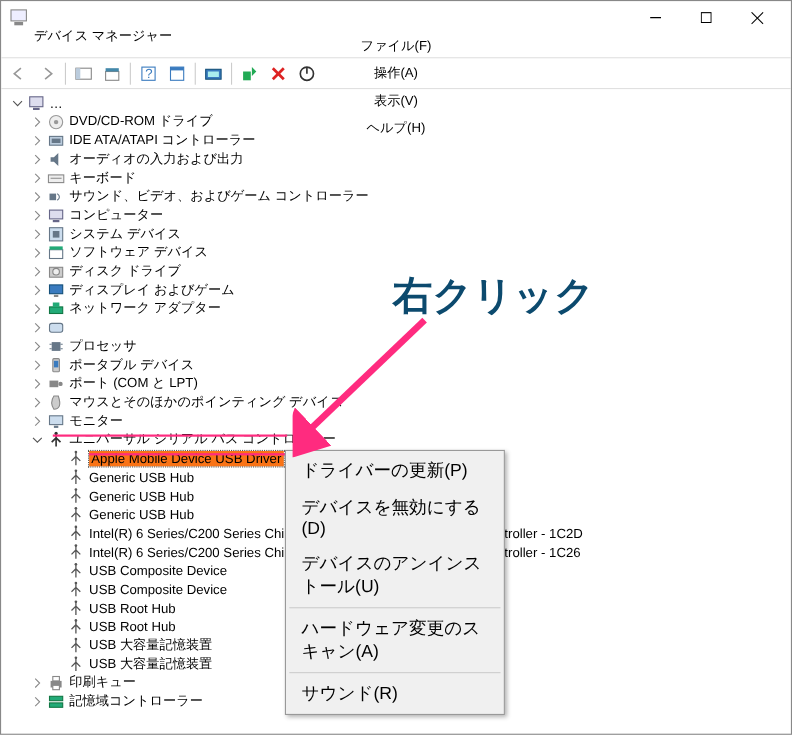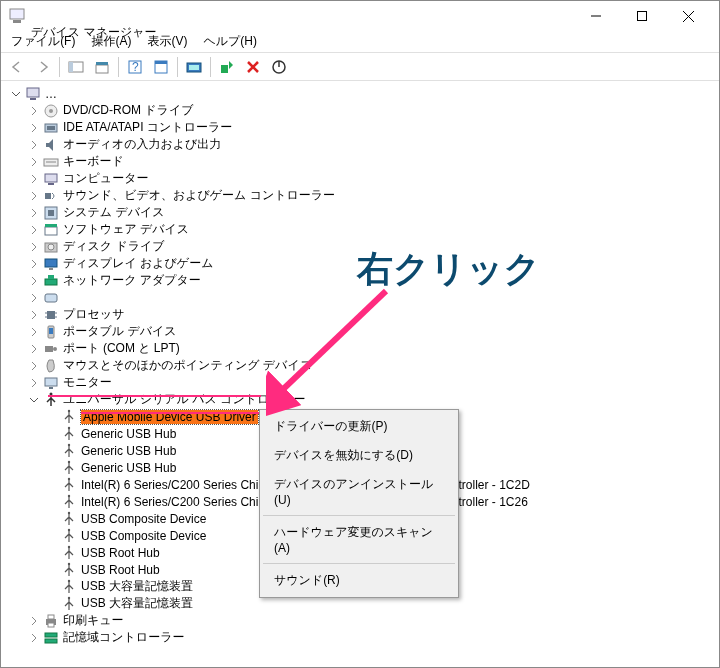--- a/index.html
+++ b/index.html
@@ -5,39 +5,39 @@
 * { margin: 0; padding: 0; box-sizing: border-box; font-family: "Meiryo", "MS Gothic", sans-serif; font-size: 12px; }
 body { background: #fff; width: 720px; height: 668px; position: relative; overflow: hidden; border: 1px solid #888; }
 
 .titlebar { height: 30px; display: flex; align-items: center; padding: 0 8px; border-bottom: 0px; }
 .titlebar .app-icon { width: 16px; height: 16px; margin-right: 6px; }
 .titlebar .title { flex: 1; font-size: 12px; margin-top: 32px; }
 .titlebar .win-btns { display: flex; }
 .titlebar .win-btn { width: 46px; height: 30px; display: flex; align-items: center; justify-content: center; font-size: 14px; }
 .titlebar .win-btn.close { font-size: 16px; }
 
-.menubar { height: 22px; display: flex; align-items: center; padding: 0 4px; gap: 4px; border-bottom: 1px solid #e0e0e0;}
+.menubar { height: 22px; display: flex; align-items: center; padding: 0 4px; gap: 4px; border-bottom: 1px solid #e0e0e0; flex-direction: column;}
 .menubar .menu-item { padding: 2px 6px; }
 
 .toolbar { height: 28px; display: flex; align-items: center; padding: 0 4px; gap: 2px; border-bottom: 1px solid #e0e0e0; }
 .toolbar .tb-btn { width: 24px; height: 24px; display: flex; align-items: center; justify-content: center; border: 1px solid transparent; }
 .toolbar .tb-sep { width: 1px; height: 20px; background: #ccc; margin: 0 2px; }
 .toolbar .tb-btn.dim { opacity: 0.4; }
 
 .tree { padding: 4px 8px; height: calc(100% - 80px); overflow: auto; position: relative; }
 .tree-root { list-style: none; }
 .tree-node { list-style: none; margin-left: 18px; position: relative; }
 .tree-row { display: flex; align-items: center; height: 17px; white-space: nowrap; position: relative; }
 .tree-row .expander { width: 14px; display: inline-flex; align-items: center; justify-content: center; color: #666; cursor: pointer; }
 .tree-row .icon { width: 16px; height: 16px; margin: 0 4px 0 2px; display: inline-flex; align-items: center; justify-content: center; }
 .tree-row .label { font-size: 12px; }
 .tree-row.selected .label { background: #f97316; outline: 1px dotted #555; padding: 0 2px; }
 
 .context-menu { position: absolute; left: 258px; top: 408px; width: 200px; background: #f0f0f0; border: 1px solid #999; box-shadow: 2px 2px 4px rgba(0,0,0,0.3); padding: 2px; z-index: 100; }
-.context-menu .cm-item { padding: 6px 12px; font-size: 12px; }
+.context-menu .cm-item { padding: 6px 12px; font-size: 16px; }
 .context-menu .cm-sep { height: 1px; background: #ccc; margin: 2px 1px; }
 
 .annotation { position: absolute; left: 356px; top: 244px; font-size: 36px; font-weight: bold; color: #0c4a6e; text-shadow: -2px -2px 0 #fff, 2px -2px 0 #fff, -2px 2px 0 #fff, 2px 2px 0 #fff; z-index: 200; pointer-events:none; }
 .arrow { position: absolute; left: 265px; top: 285px; z-index: 199; pointer-events:none; }
 .underline-pink { position: absolute; height: 2px; background: #ff2b7f; z-index: 50; pointer-events:none; }
 
 svg { display: block; }
 </style>
 </head>
 <body>
@@ -225,41 +225,41 @@
           </li>
           <li class="tree-node">
             <div class="tree-row">
               <span class="expander">
                 <svg width="10" height="10">
                   <path d="M3 1 L7 5 L3 9" fill="none" stroke="#888"></path>
                 </svg>
               </span>
               <span class="icon">
                 <svg width="16" height="16">
+                  <rect x="2" y="5" width="6" height="6" fill="#678"></rect>
+                  <path d="M9 5 Q13 8 9 11" fill="none" stroke="#678"></path>
+                </svg>
+              </span>
+              <span class="label">サウンド、ビデオ、およびゲーム コントローラー</span>
+            </div>
+          </li>
+          <li class="tree-node">
+            <div class="tree-row">
+              <span class="expander">
+                <svg width="10" height="10">
+                  <path d="M3 1 L7 5 L3 9" fill="none" stroke="#888"></path>
+                </svg>
+              </span>
+              <span class="icon">
+                <svg width="16" height="16">
                   <rect x="2" y="3" width="12" height="8" fill="#dde" stroke="#668"></rect>
                   <rect x="5" y="12" width="6" height="2" fill="#668"></rect>
                 </svg>
               </span>
               <span class="label">コンピューター</span>
-            </div>
-          </li>
-          <li class="tree-node">
-            <div class="tree-row">
-              <span class="expander">
-                <svg width="10" height="10">
-                  <path d="M3 1 L7 5 L3 9" fill="none" stroke="#888"></path>
-                </svg>
-              </span>
-              <span class="icon">
-                <svg width="16" height="16">
-                  <rect x="2" y="5" width="6" height="6" fill="#678"></rect>
-                  <path d="M9 5 Q13 8 9 11" fill="none" stroke="#678"></path>
-                </svg>
-              </span>
-              <span class="label">サウンド、ビデオ、およびゲーム コントローラー</span>
             </div>
           </li>
           <li class="tree-node">
             <div class="tree-row">
               <span class="expander">
                 <svg width="10" height="10">
                   <path d="M3 1 L7 5 L3 9" fill="none" stroke="#888"></path>
                 </svg>
               </span>
               <span class="icon">

